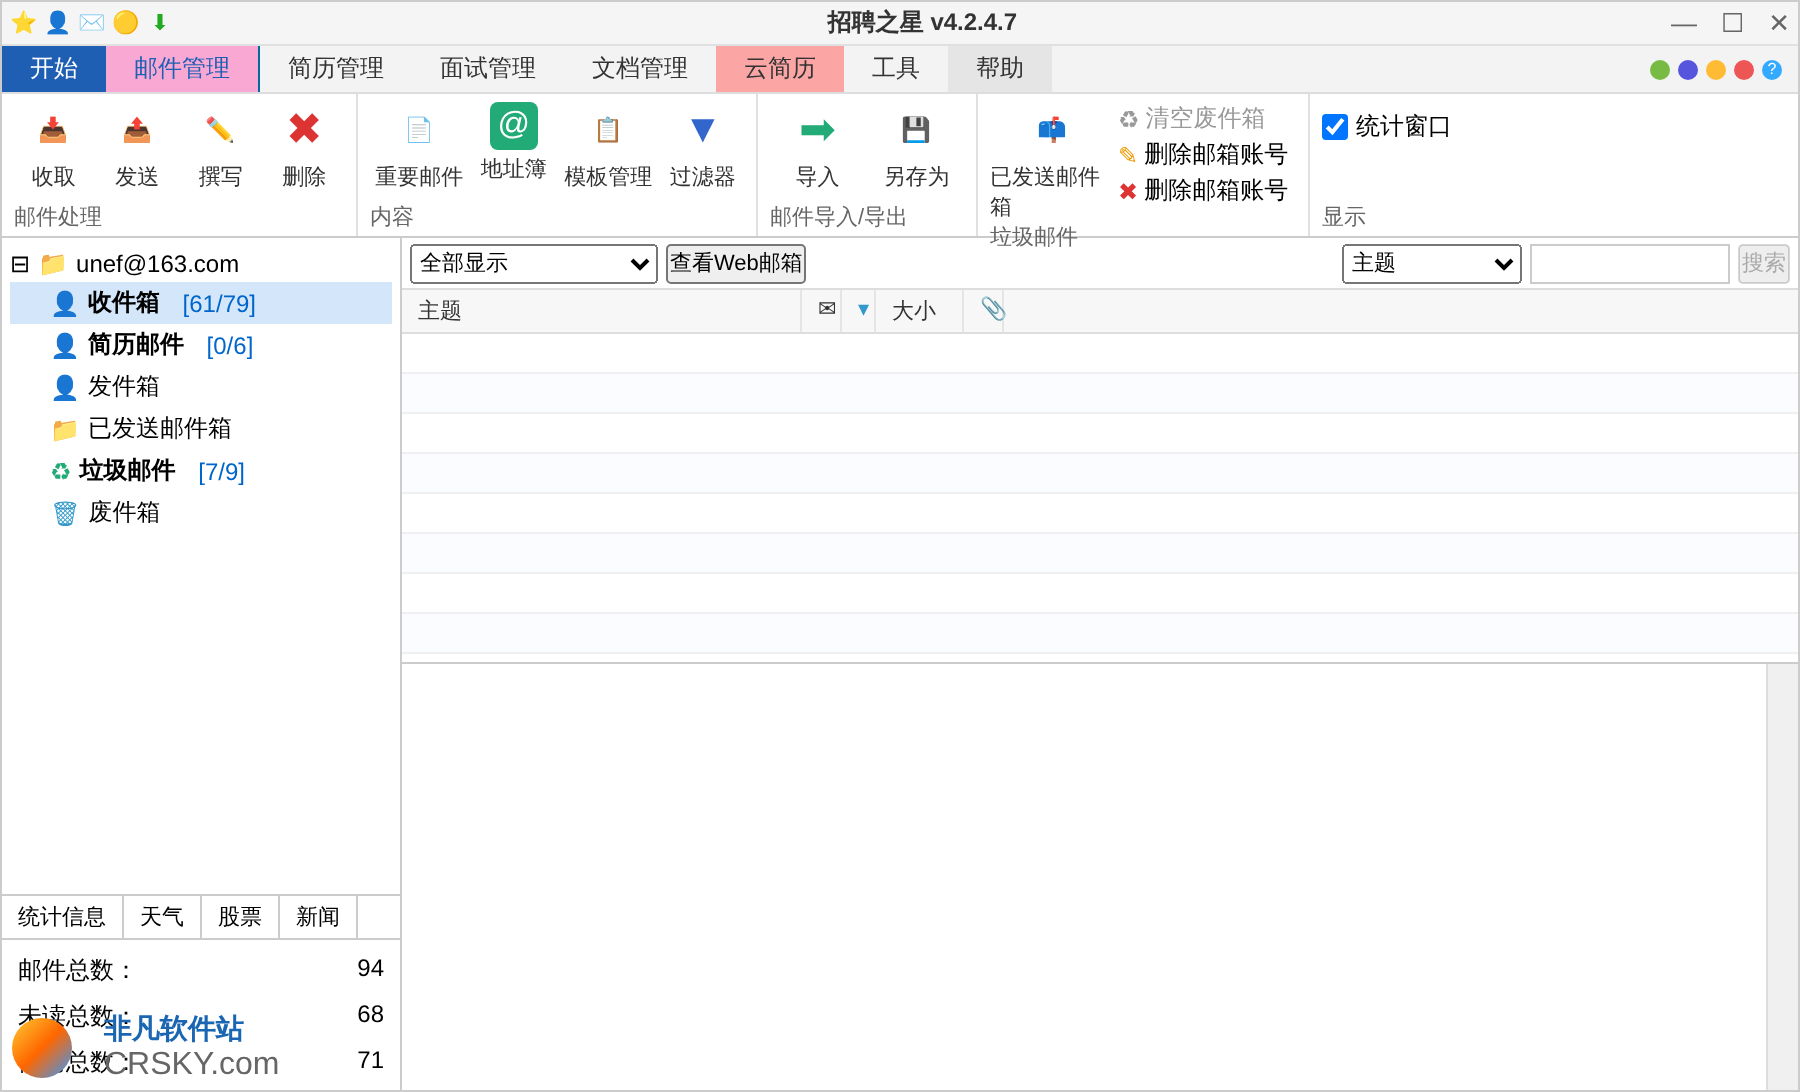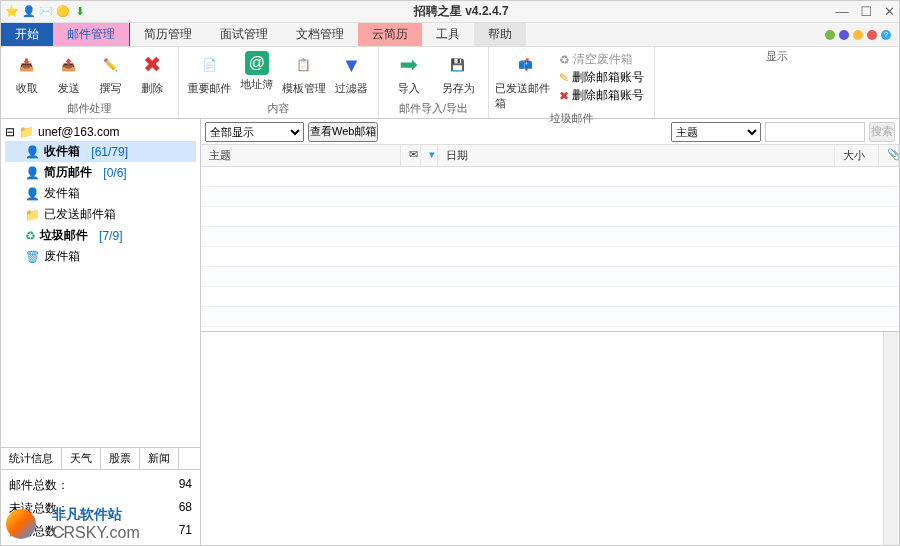--- a/index.html
+++ b/index.html
@@ -16,39 +16,39 @@
 .menubar .tab.active { background: #f9a8d4; color: #1e5fb4; border-right: 1px solid #0369a1; }
 .menubar .filler { flex: 1; background: #f3f3f3; }
 .menubar .dots { display: flex; gap: 4px; align-items: center; padding-right: 8px; background: #f3f3f3; }
 .menubar .dot { width: 10px; height: 10px; border-radius: 50%; }
 .ribbon { height: 72px; background: #fff; display: flex; border-bottom: 1px solid #ccc; }
 .rgroup { display: flex; flex-direction: column; border-right: 1px solid #e0e0e0; padding: 2px 6px; }
 .rgroup .items { flex: 1; display: flex; align-items: flex-start; gap: 2px; }
 .rbtn { display: flex; flex-direction: column; align-items: center; width: 42px; padding-top: 2px; cursor: pointer; }
 .rbtn .ic { width: 28px; height: 28px; display: flex; align-items: center; justify-content: center; }
 .rbtn .lbl { font-size: 11px; color: #333; margin-top: 2px; }
-.rgroup .gname { font-size: 11px; text-align: center; color: #666; }
+.rgroup .gname { font-size: 11px; color: #666; }
 .vlist { display: flex; flex-direction: column; gap: 1px; padding-top: 2px; font-size: 11px; }
 .vlist div { display: flex; align-items: center; gap: 3px; cursor: pointer; }
 .main { display: flex; height: calc(546px - 22px - 24px - 72px); }
 .sidebar { width: 200px; border-right: 1px solid #ccc; display: flex; flex-direction: column; }
 .tree { flex: 1; padding: 4px; overflow: auto; }
 .tree-root { display: flex; align-items: center; gap: 4px; padding: 2px 0; cursor: pointer; }
 .tree-item { display: flex; align-items: center; gap: 4px; padding: 2px 0 2px 20px; cursor: pointer; }
 .tree-item.sel { background: #d4e6f9; }
 .tree-item .cnt { color: #0066cc; }
 .tabs2 { display: flex; border-top: 1px solid #ccc; border-bottom: 1px solid #ccc; }
 .tabs2 .t { padding: 3px 8px; border-right: 1px solid #ccc; cursor: pointer; font-size: 11px; }
 .tabs2 .t.active { background: #fff; }
 .stats { padding: 4px 8px; }
 .stats-row { display: flex; justify-content: space-between; padding: 3px 0; font-size: 11px; }
 .content { flex: 1; display: flex; flex-direction: column; }
 .filterbar { height: 26px; display: flex; align-items: center; gap: 4px; padding: 0 4px; border-bottom: 1px solid #ddd; }
 .filterbar select, .filterbar button, .filterbar input { font-size: 11px; height: 20px; }
-.filterbar select { width: 99px; }
+.filterbar select { width: 124px; }
 .filterbar .spacer { flex: 1; }
 .filterbar input.search { width: 100px; border: 1px solid #ccc; padding: 0 4px; }
 .listhdr { height: 22px; display: flex; background: #f7f7f7; border-bottom: 1px solid #ddd; }
 .listhdr .col { padding: 3px 8px; border-right: 1px solid #e5e5e5; font-size: 11px; color: #333; }
 .listbody { height: 164px; overflow: auto; }
 .listbody .row { height: 20px; border-bottom: 1px solid #f0f0f0; }
 .listbody .row:nth-child(even) { background: #fafcff; }
 .preview { flex: 1; border-top: 1px solid #ccc; background: #fff; position: relative; }
 .preview .scroll { position: absolute; right: 0; top: 0; bottom: 0; width: 16px; background: #f0f0f0; border-left: 1px solid #ddd; }
 .watermark { position: absolute; left: 6px; bottom: 4px; display: flex; align-items: center; gap: 16px; }
@@ -168,20 +168,26 @@
           </div>
         <div>
             <span style="color:#d33">✖</span>
             <span>删除邮箱账号</span>
           </div>
       </div>
     </div>
     <div class="gname">垃圾邮件</div>
   </div>
   <div class="rgroup" style="flex:1;border-right:none">
+    <div class="items">
+      <label class="chk">
+          <input type="checkbox" checked="" style="">
+          <span>统计窗口</span>
+        </label>
+    </div>
     <div class="gname">显示</div>
   </div>
 </div>
 
 <div class="main">
   <div class="sidebar">
     <div class="tree">
       <div class="tree-root">
           <span>⊟</span>
           <span>📁</span>
@@ -230,21 +236,20 @@
       <button>查看Web邮箱</button>
       <div class="spacer"></div>
       <select style="width:90px"><option>主题</option></select>
       <input class="search" style="">
       <button disabled="" style="color:#aaa">搜索</button>
     </div>
     <div class="listhdr">
       <div class="col" style="width:200px">主题</div>
       <div class="col" style="width:20px;text-align:center">✉</div>
       <div class="col" style="width:16px;text-align:center;color:#39c">▾</div>
-      <div class="col" style="flex:1">日期</div>
       <div class="col" style="width:44px">大小</div>
       <div class="col" style="width:20px">📎</div>
     </div>
     <div class="listbody">
       <div class="row"></div>
         <div class="row"></div>
         <div class="row"></div>
         <div class="row"></div>
         <div class="row"></div>
         <div class="row"></div>

